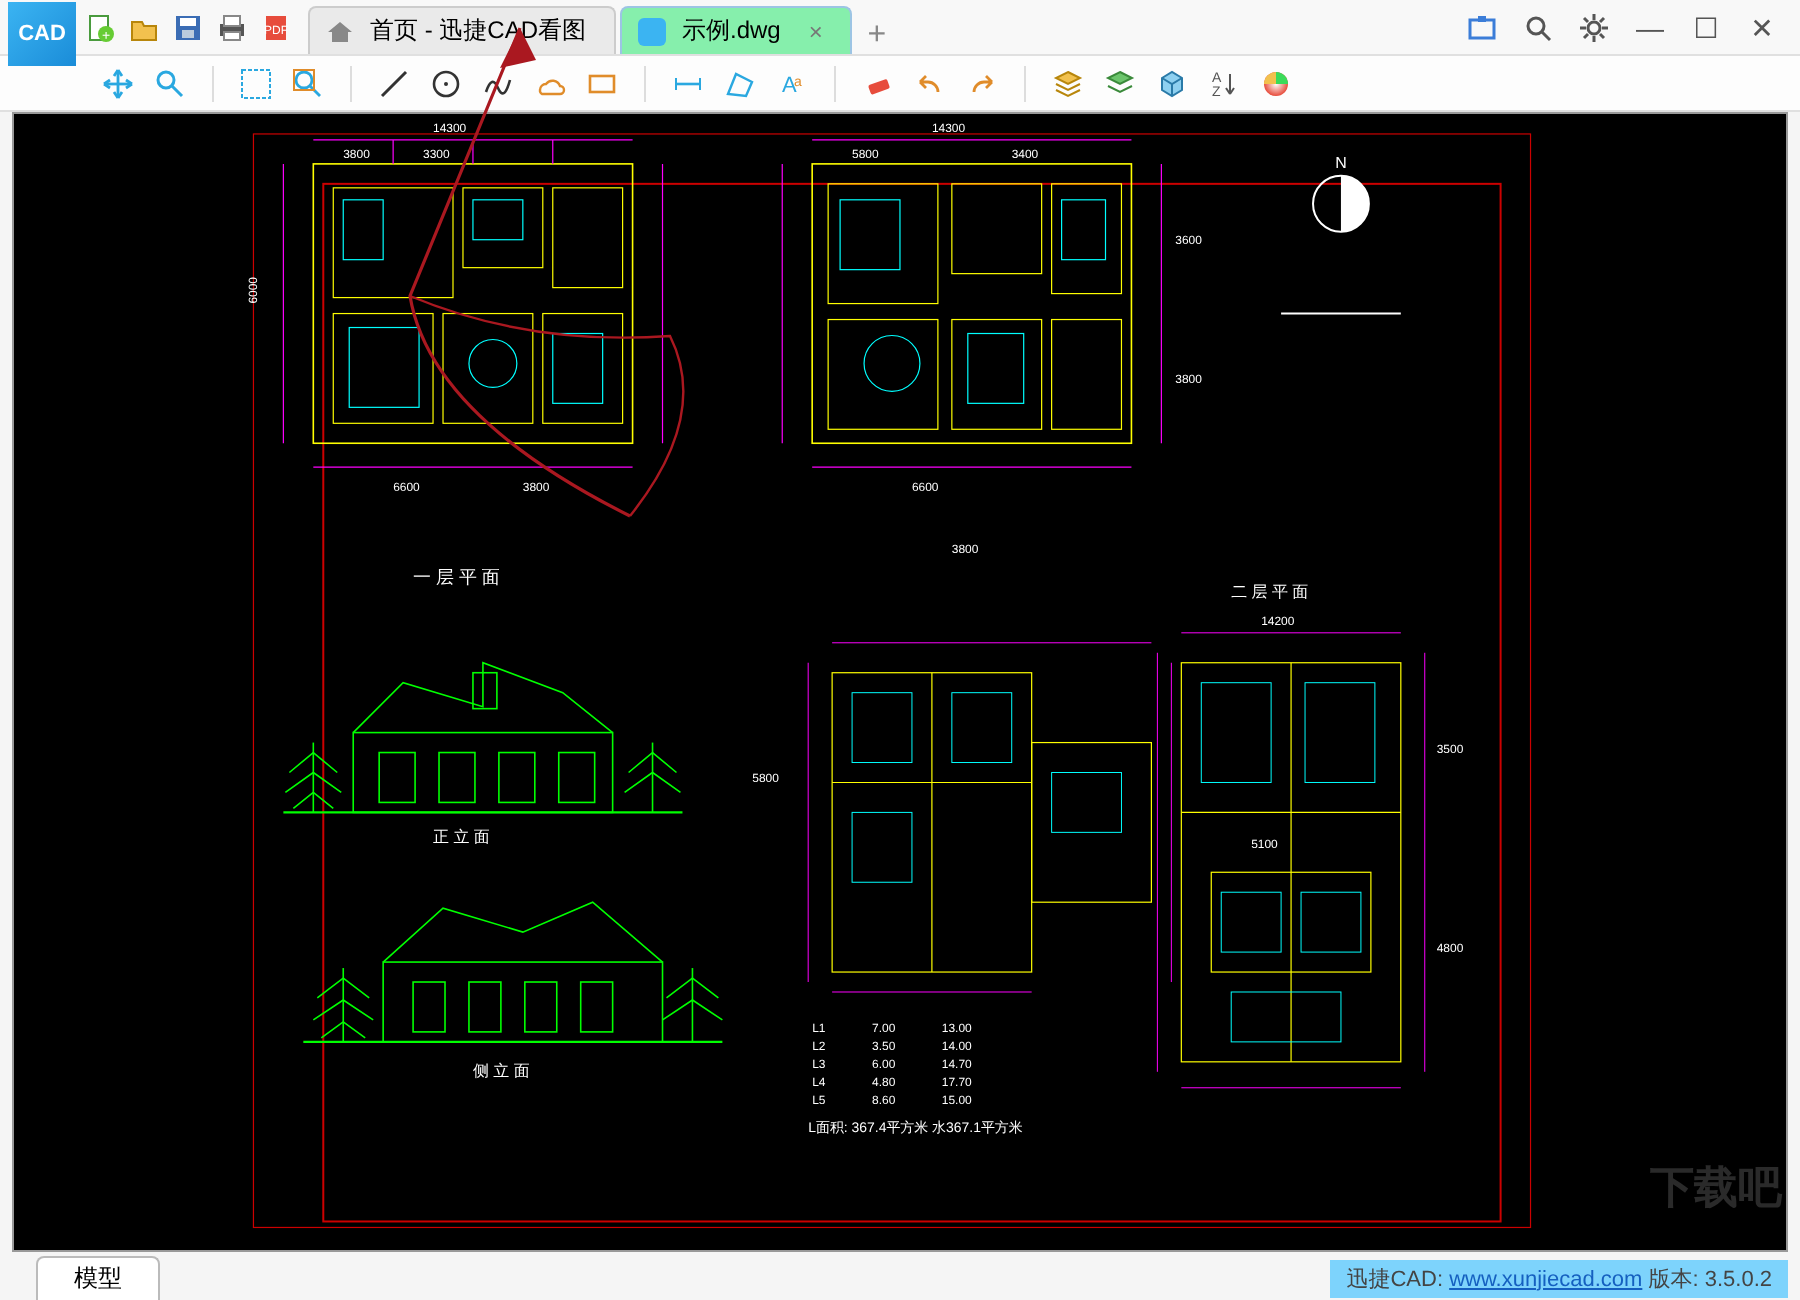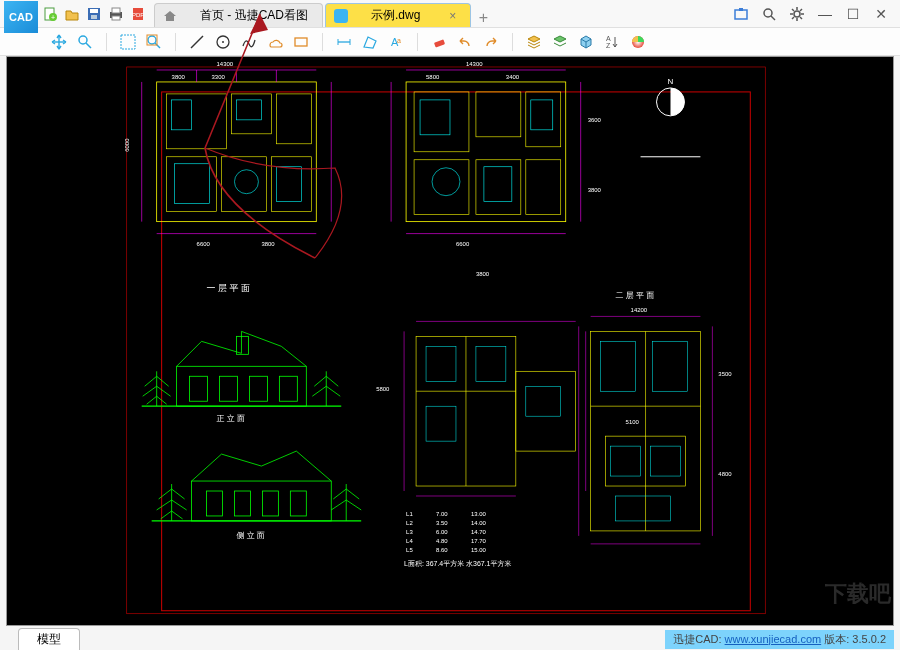--- a/index.html
+++ b/index.html
@@ -2,22 +2,22 @@
 <html><head>
 <meta charset="utf-8">
 <style>
   * { box-sizing: border-box; margin: 0; padding: 0; font-family: "Microsoft YaHei", Arial, sans-serif; }
   body { width: 900px; height: 650px; background: #f5f5f5; overflow: hidden; position: relative; }
   .titlebar { height: 28px; background: #f8f8f8; display: flex; align-items: center; padding: 0 4px; border-bottom: 1px solid #e0e0e0; }
   .app-icon { width: 34px; height: 32px; margin-right: 4px; margin-top:6px; background: linear-gradient(135deg,#3bb4f2,#1a8cd8); border-radius: 0; display:flex; align-items:center; justify-content:center; color:#fff; font-size:11px; font-weight:bold; position:relative; z-index:3;}
   .title-tools { display:flex; gap:6px; align-items:center; }
   .tt-icon { width:16px; height:16px; display:flex;align-items:center;justify-content:center; cursor:pointer; font-size:13px;}
   .tabs { display:flex; align-items:flex-end; margin-left: 8px; height:100%; }
-  .tab { height:24px; padding: 0 14px 0 8px; display:flex; align-items:center; gap:23px; font-size:12px; border:1px solid #ccc; border-bottom:none; border-top-left-radius:4px;border-top-right-radius:4px; background:#eaeaea; margin-right:2px; position:relative; cursor:pointer;}
-  .tab.active { background:#fde047; border-color:#9cc4e4;}
+  .tab { height:24px; padding: 0 14px 0 8px; display:flex; align-items:center; gap:8px; font-size:12px; border:1px solid #ccc; border-bottom:none; border-top-left-radius:4px;border-top-right-radius:4px; background:#eaeaea; margin-right:2px; position:relative; cursor:pointer;}
+  .tab.active { background:#86efac; border-color:#9cc4e4;}
   .tab .close { font-size:12px; color:#777; margin-left:6px;}
   .tab .ticon { width:14px;height:14px; display:inline-block;}
   .newtab { width:20px; text-align:center; color:#888; cursor:pointer;}
   .win-controls { margin-left:auto; display:flex; gap:10px; align-items:center; padding-right:6px;}
   .win-btn { width:18px;height:18px; display:flex;align-items:center;justify-content:center; font-size:14px; color:#555; cursor:pointer;}
   .toolbar { height:28px; background:#fdfdfd; border-bottom:1px solid #e0e0e0; display:flex; align-items:center; padding-left:44px; gap:4px;}
   .tb-group { display:flex; align-items:center; gap:8px; padding:0 6px;}
   .tb-sep { width:1px; height:18px; background:#ddd; margin:0 2px;}
   .tb-icon { width:18px; height:18px; display:flex;align-items:center;justify-content:center; cursor:pointer;}
   .canvas-wrap { position:absolute; top:56px; left:6px; right:6px; bottom:24px; background:#000; border:1px solid #999; overflow:hidden;}

